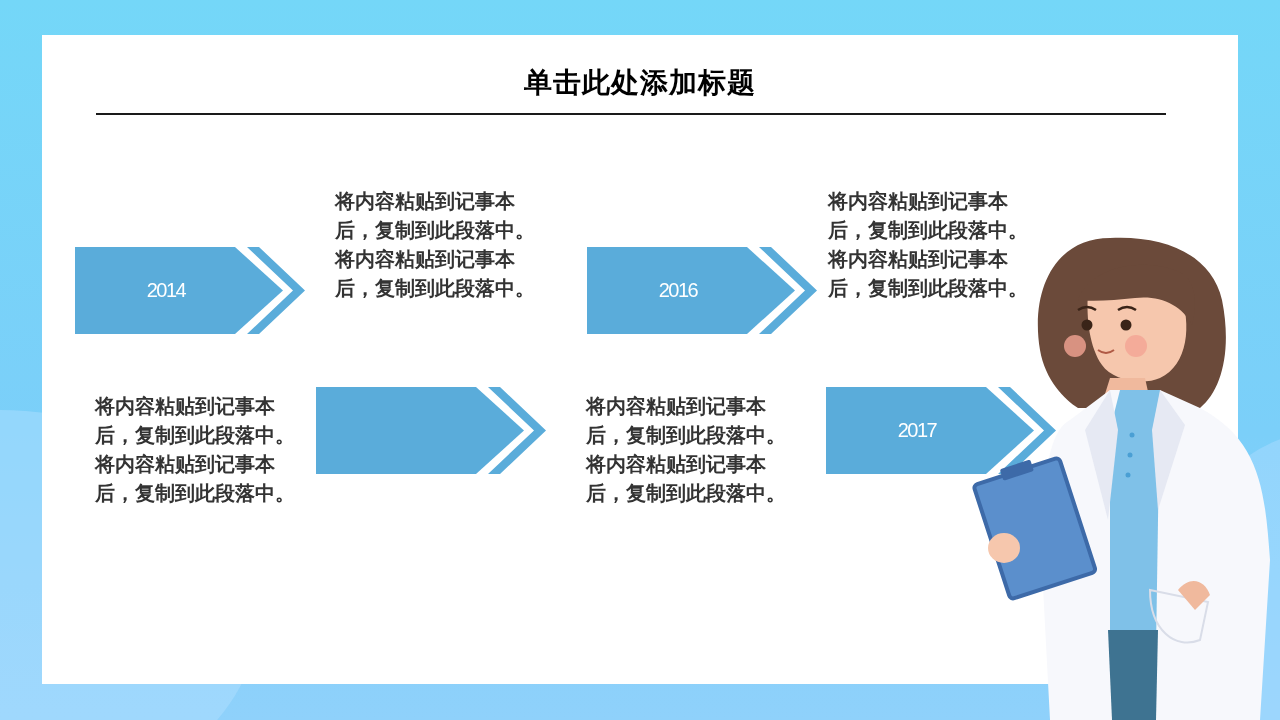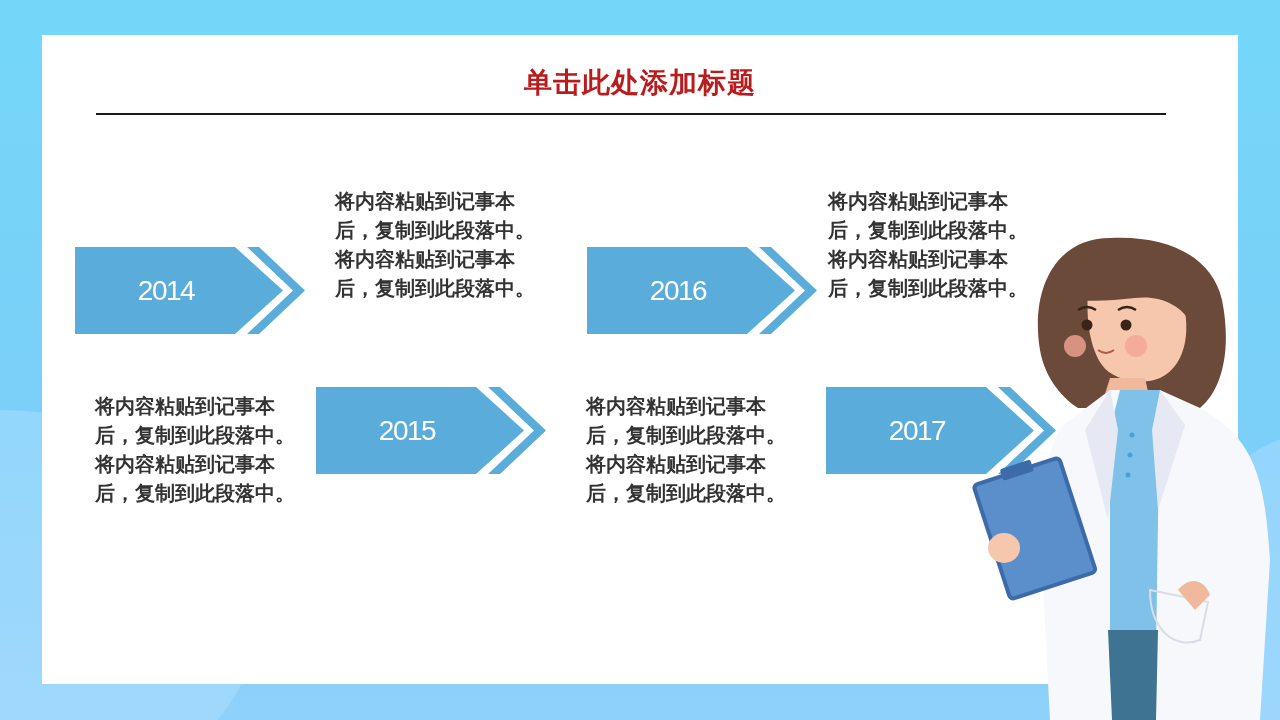--- a/index.html
+++ b/index.html
@@ -14,31 +14,31 @@
     background: rgba(180,225,255,0.45);
   }
   .wave.left { left:-260px; top:410px; width:520px; height:400px; }
   .wave.right { left:1180px; top:430px; width:300px; height:320px; background: rgba(170,220,255,0.5); }
   .card {
     position:absolute; left:42px; top:35px; width:1196px; height:649px;
     background:#ffffff;
   }
   .title {
     position:absolute; left:0; top:64px; width:1280px; text-align:center;
-    font-size:28px; font-weight:bold; color:#b91c1c; letter-spacing:1px;
+    font-size:28px; font-weight:bold; color:#000000; letter-spacing:1px;
   }
   .title-rule {
     position:absolute; left:96px; top:113px; width:1070px; height:1.5px; background:#1a1a1a;
   }
   .arrow { position:absolute; width:232px; height:87px; }
   .arrow svg { position:absolute; left:0; top:0; }
   .arrow .year {
     position:absolute; left:0; top:0; width:182px; height:87px;
     display:flex; align-items:center; justify-content:center;
-    color:#fff; font-size:28px; font-family:"Liberation Sans", sans-serif; letter-spacing:-1.5px;
+    color:#fff; font-size:20px; font-family:"Liberation Sans", sans-serif; letter-spacing:-1.5px;
   }
   .desc {
     position:absolute; width:200px;
     font-size:20px; line-height:29px; color:#333333; font-weight:bold;
     font-family: Liberation Mono, monospace;
   }
   .figure { position:absolute; left:960px; top:230px; width:320px; height:490px; }
 </style>
 </head>
 <body>
@@ -58,21 +58,20 @@
   </svg>
   <div class="year">2014</div>
 </div>
 <div class="desc" style="left:335px; top:188px;">将内容粘贴到记事本后，复制到此段落中。将内容粘贴到记事本后，复制到此段落中。</div>
 
 <div class="arrow" style="left:316px; top:387px;">
   <svg width="232" height="87" viewBox="0 0 232 87">
     <polygon points="0,0 160,0 208,43.5 160,87 0,87" fill="#5aacda"></polygon>
     <polygon points="172,0 184,0 230,43.5 184,87 172,87 218,43.5" fill="#5aacda"></polygon>
   </svg>
-  <div class="year">2015</div>
 </div>
 <div class="desc" style="left:95px; top:393px;">将内容粘贴到记事本后，复制到此段落中。将内容粘贴到记事本后，复制到此段落中。</div>
 
 <div class="arrow" style="left:569px; top:247px;margin-left:18px;">
   <svg width="232" height="87" viewBox="0 0 232 87">
     <polygon points="0,0 160,0 208,43.5 160,87 0,87" fill="#5aacda"></polygon>
     <polygon points="172,0 184,0 230,43.5 184,87 172,87 218,43.5" fill="#5aacda"></polygon>
   </svg>
   <div class="year">2016</div>
 </div>

